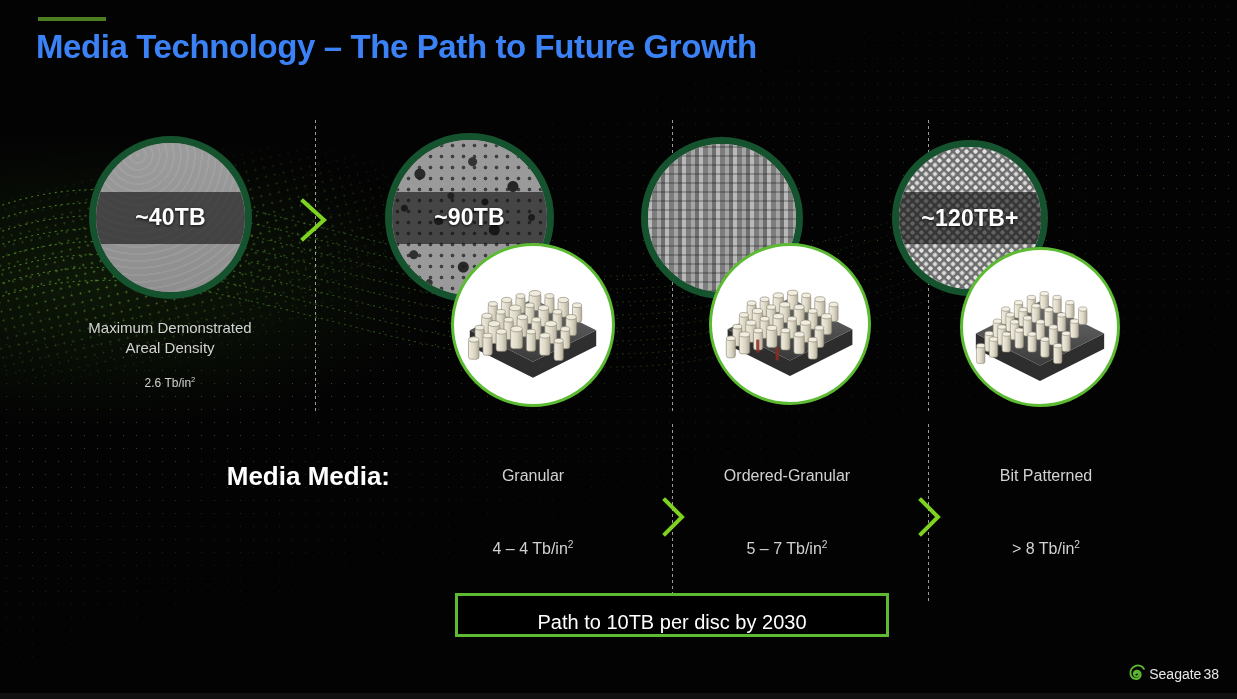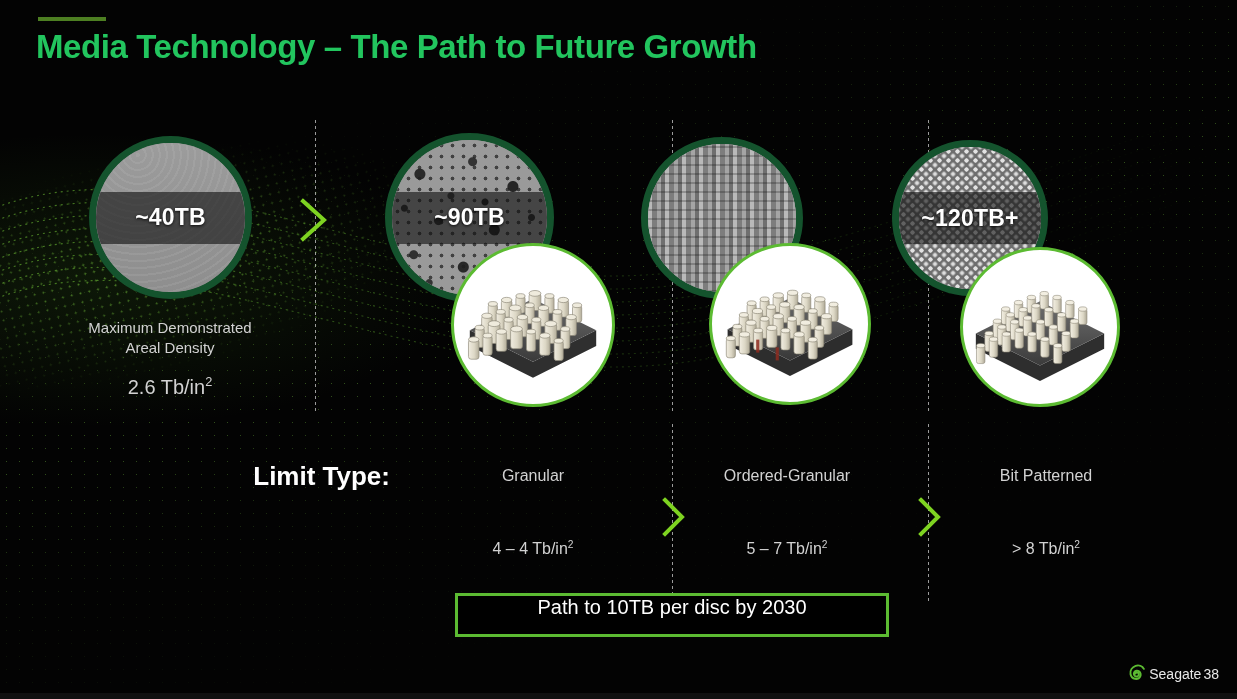--- a/index.html
+++ b/index.html
@@ -25,21 +25,21 @@
     -webkit-mask-image:radial-gradient(ellipse 55% 42% at 28% 52%, #000 10%, rgba(0,0,0,.35) 55%, transparent 80%);
             mask-image:radial-gradient(ellipse 55% 42% at 28% 52%, #000 10%, rgba(0,0,0,.35) 55%, transparent 80%);
     opacity:.9;
   }
   .wave{position:absolute;left:0;top:90px;width:1237px;height:330px;opacity:.85;}
   .bgglow{position:absolute;left:-120px;top:120px;width:620px;height:320px;
      background:radial-gradient(ellipse at 35% 50%, rgba(60,120,30,.18), transparent 65%);}
 
   
   .accent-bar{position:absolute;left:38px;top:17px;width:68px;height:4px;background:#4d7f22;}
-  .title{position:absolute;left:36px;top:28px;font-size:33px;font-weight:bold;color:#22c55e;
+  .title{position:absolute;left:36px;top:28px;font-size:33px;font-weight:bold;color:#3b82f6;
      letter-spacing:-.4px;white-space:nowrap;}
 
   
   .divider{position:absolute;width:1px;
      background-image:linear-gradient(to bottom, rgba(205,205,205,.75) 52%, rgba(0,0,0,0) 52%);
      background-size:1px 6px;}
   .d-top{top:120px;height:292px;}
   .d-bot{top:424px;height:180px;}
   .micro{position:absolute;border-radius:50%;border:7px solid #14532d;overflow:hidden;
      box-sizing:border-box;background:#8f8f8f;}
@@ -91,31 +91,31 @@
      overflow:hidden;box-sizing:border-box;}
   .render svg{display:block;width:100%;height:100%;}
 
   
   .chev{position:absolute;}
   .chev svg{display:block;}
 
   
   .cap{position:absolute;text-align:center;color:#d2d2d2;}
   .cap .l1{font-size:15px;line-height:20px;}
-  .cap .l2{font-size:20px;margin-top:18px;}
+  .cap .l2{font-size:12px;margin-top:18px;}
 
   
   .rowlabel{position:absolute;color:#fff;font-weight:bold;font-size:26px;text-align:right;}
   .cell{position:absolute;color:#d2d2d2;font-size:16px;text-align:center;width:230px;}
 
   sup{font-size:.64em;vertical-align:super;line-height:0;}
 
   
   .callout{position:absolute;border:3px solid #5cbb32;background:#000;
-     display:flex;align-items:flex-start;justify-content:center;box-sizing:border-box;}
+     display:flex;align-items:flex-end;justify-content:center;box-sizing:border-box;}
   .callout span{color:#fff;font-size:20px;}
 
   
   .footer{position:absolute;right:18px;bottom:14px;display:flex;align-items:center;gap:2px;}
   .footer .brand{color:#e8e8e8;font-size:14px;}
   .footer .pageno{color:#e8e8e8;font-size:14px;}
   .logo{width:22px;height:22px;}
   .bottombar{position:absolute;left:0;bottom:0;width:1237px;height:6px;background:#111;}
 </style>
 </head>
@@ -456,21 +456,21 @@
             <ellipse cx="73.3" cy="37" rx="3.3" ry="1.7" fill="#f2eee1"></ellipse>
           <rect x="80" y="41" width="6.6" height="14" rx="1.6"></rect>
             <ellipse cx="83.3" cy="41" rx="3.3" ry="1.7" fill="#f2eee1"></ellipse>
           <rect x="90" y="46" width="6.6" height="14" rx="1.6"></rect>
             <ellipse cx="93.3" cy="46" rx="3.3" ry="1.7" fill="#f2eee1"></ellipse>
         </g>
       </g>
     </svg>
   </div>
 
-  <div class="rowlabel" style="left:40px;top:461px;width:350px;">Limit Type:</div>
+  <div class="rowlabel" style="left:40px;top:461px;width:350px;">Media Media:</div>
 
   <div class="cell" style="left:418px;top:467px;">Granular</div>
   <div class="cell" style="left:672px;top:467px;">Ordered-Granular</div>
   <div class="cell" style="left:931px;top:467px;">Bit Patterned</div>
 
   <div class="cell" style="left:418px;top:540px;"><span>4 – 4 Tb/in</span><sup>2</sup></div>
   <div class="cell" style="left:672px;top:540px;"><span>5 – 7 Tb/in</span><sup>2</sup></div>
   <div class="cell" style="left:931px;top:540px;"><span>&gt; 8 Tb/in</span><sup>2</sup></div>
 
   <div class="callout" style="left:455px;top:593px;width:434px;height:44px;">

